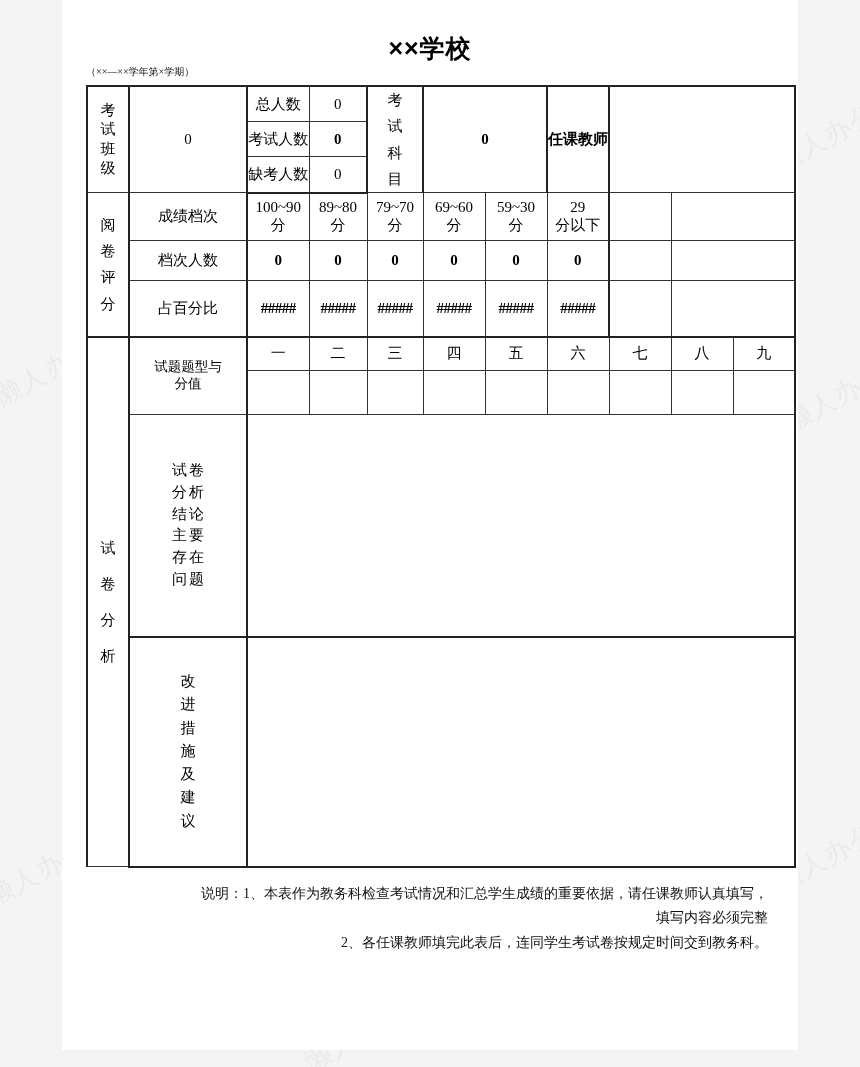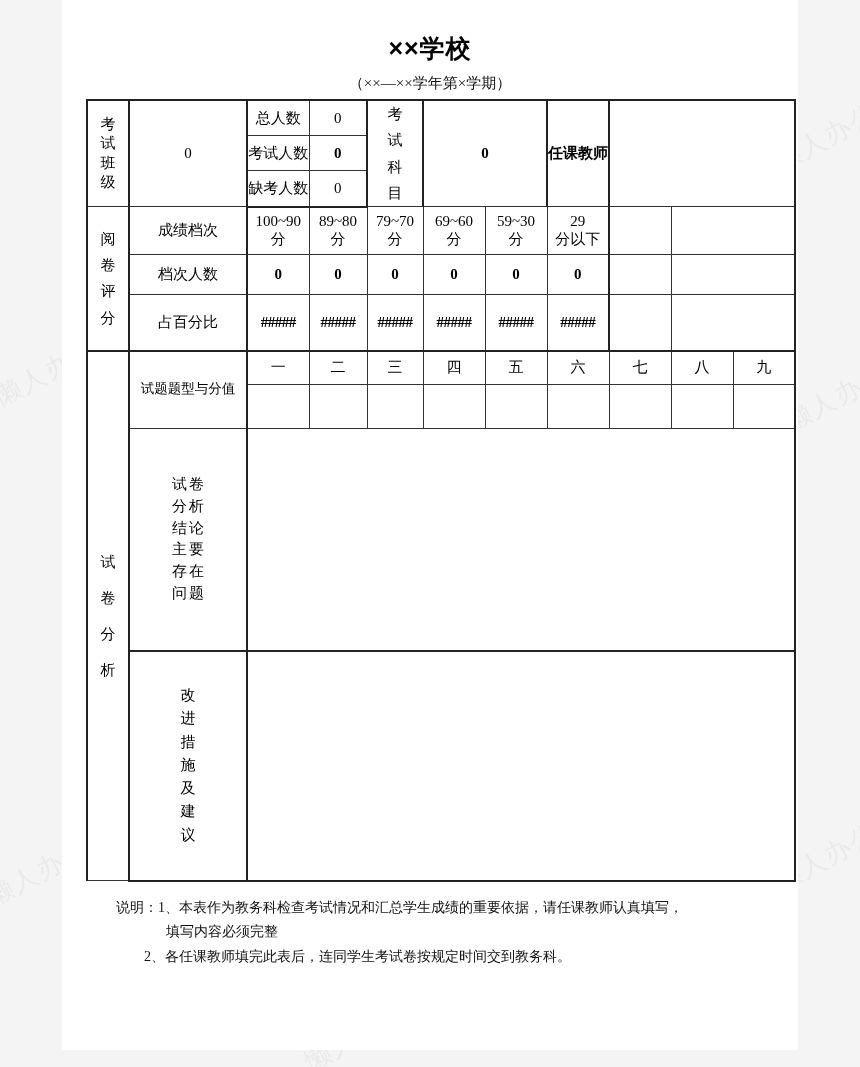--- a/index.html
+++ b/index.html
@@ -57,23 +57,22 @@
   .title-sub {
     text-align: center;
     font-family: "Liberation Sans", sans-serif;
     font-weight: bold;
     font-size: 25px;
     letter-spacing: 1px;
     margin-top: 10px;
     color: #000;
   }
   .title-term {
-    text-align: center;
-    font-size: 15px;
-    margin-top: 9px;
+    font-size: 10px;
+    margin-top: 0;
     color: #111;
   }
   .fill-date {
     text-align: right;
     font-size: 15px;
     margin-top: 8px;
     padding-right: 22px;
     color: #111;
     white-space: pre;
   }
@@ -136,21 +135,21 @@
 
   
   .notes {
     margin: 14px auto 0 auto;
     width: 676px;
     font-size: 14px;
     line-height: 1.75;
     color: #111;
     padding-left: 24px;
   }
-  .notes .ln { white-space: pre-wrap; }
+  .notes .ln { white-space: pre-wrap; text-align: right; }
   .notes .ln.indent { padding-left: 50px; }
   .notes .ln.indent2 { padding-left: 28px; }
 </style>
 </head>
 <body>
 
 <div class="wm-layer">
   <div class="wm" style="left:-10px;  top:355px;">懒人办公</div>
   <div class="wm" style="left:-18px;  top:855px;">懒人办公</div>
   <div class="wm" style="left:290px;  top:195px;">懒人办公</div>
@@ -292,21 +291,21 @@
       <td class="outer-l thick-r thick-t" rowspan="4">
         <div class="vlabel" style="line-height:2.4;">
           <span>试</span>
           <span>卷</span>
           <span>分</span>
           <span>析</span>
         </div>
       </td>
       <td class="thick-r thick-t two-line cell-pad" rowspan="2">
         <div style="font-size:13.5px;line-height:1.25;">
-          <div style="padding:0 1px;">试题题型与分值</div>
+          <div style="padding:0 18px;">试题题型与分值</div>
         </div>
       </td>
       <td class="thick-t cn-num" style="height:34px">一</td>
       <td class="thick-t cn-num">二</td>
       <td class="thick-t cn-num">三</td>
       <td class="thick-t cn-num">四</td>
       <td class="thick-t cn-num">五</td>
       <td class="thick-t cn-num">六</td>
       <td class="thick-t cn-num">七</td>
       <td class="thick-t cn-num">八</td>

